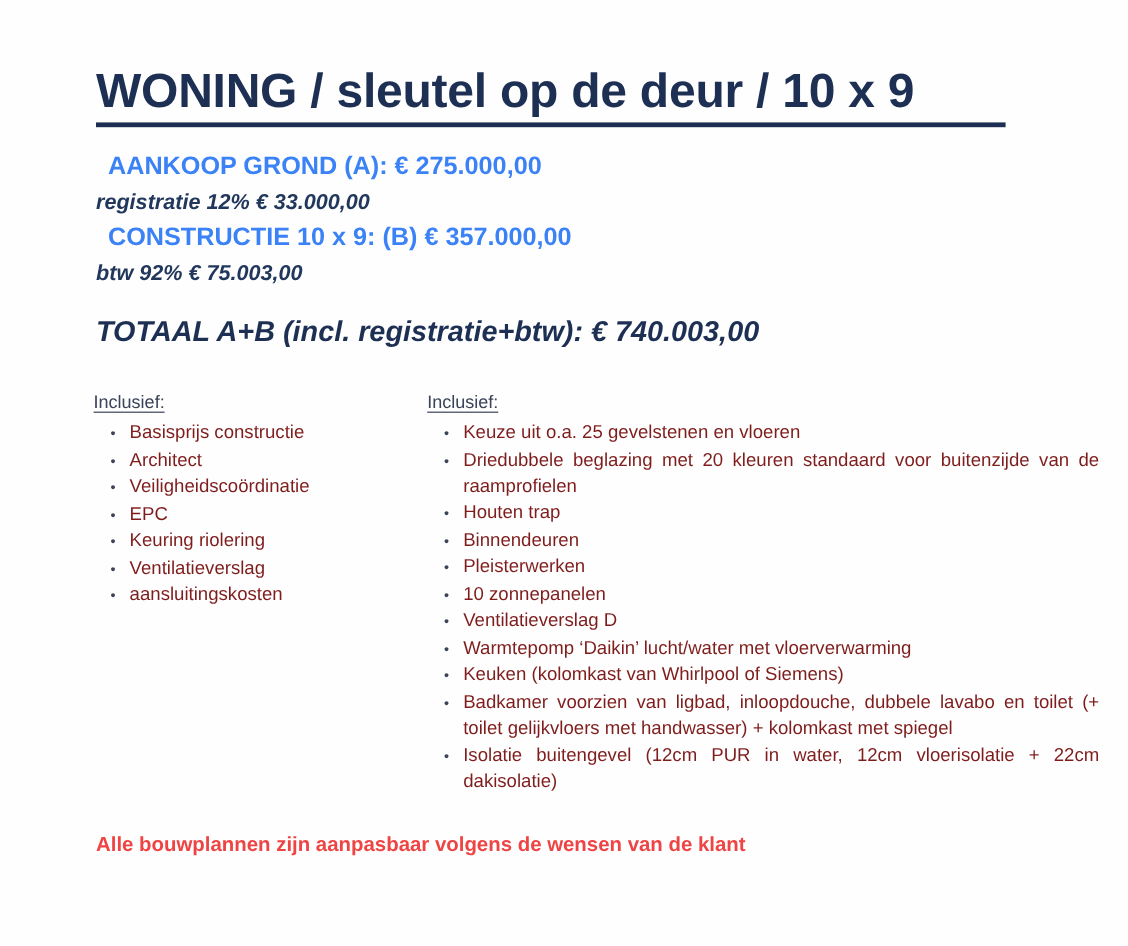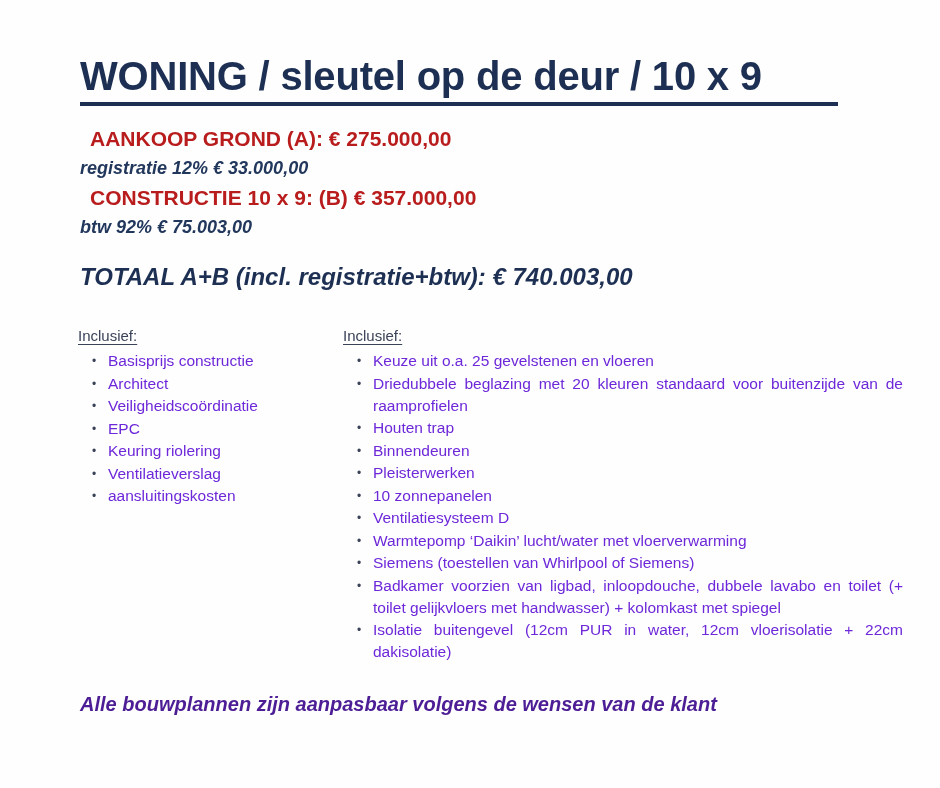--- a/index.html
+++ b/index.html
@@ -47,21 +47,21 @@
   }
 
   
   .price-block {
     position: absolute;
     left: 80px;
     top: 124px;
     width: 800px;
   }
   .price-line {
-    color: #b91c1c;
+    color: #3b82f6;
     white-space: nowrap;
   }
   .price-strong {
     font-size: 21px;
     font-weight: 700;
     line-height: 30px;
     padding-left: 10px;
   }
   .price-sub {
     font-size: 18px;
@@ -80,20 +80,21 @@
   }
 
   
   .columns {
     position: absolute;
     left: 78px;
     top: 326px;
     width: 838px;
     display: flex;
     align-items: flex-start;
+    justify-content: space-between;
   }
   .col-left { width: 265px; flex: 0 0 265px; }
   .col-right { width: 560px; flex: 0 0 560px; }
 
   .col-heading {
     font-size: 15px;
     font-weight: 400;
     line-height: 20px;
     color: #3b4358;
     text-decoration: underline;
@@ -105,21 +106,21 @@
     list-style: none;
     margin: 0;
     padding: 0;
   }
   ul.incl-list > li {
     position: relative;
     padding-left: 30px;
     font-size: 15.5px;
     font-weight: 400;
     line-height: 22px;
-    color: #6d28d9;
+    color: #7f1d1d;
     margin-bottom: 0.5px;
   }
   ul.incl-list > li::before {
     content: "\2022";
     position: absolute;
     left: 14px;
     top: 0;
     font-size: 12px;
     line-height: 22px;
     color: #3b4358;
@@ -128,25 +129,24 @@
     text-align: justify;
     text-justify: inter-word;
   }
 
   
   .footer-note {
     position: absolute;
     left: 80px;
     top: 688px;
     width: 840px;
-    font-size: 20px;
-    font-weight: 700;
-    font-style: italic;
+    font-size: 17px;
+    font-weight: 700;
     line-height: 32px;
-    color: #4c1d95;
+    color: #ef4444;
     white-space: nowrap;
   }
 </style>
 </head>
 <body>
 
 <div class="page">
 
   <div class="title-block">
     <h1 class="doc-title">WONING / sleutel op de deur / 10 x 9</h1>
@@ -178,23 +178,23 @@
 
     <div class="col-right">
       <div class="col-heading">Inclusief:</div>
       <ul class="incl-list">
           <li>Keuze uit o.a. 25 gevelstenen en vloeren</li>
           <li>Driedubbele beglazing met 20 kleuren standaard voor buitenzijde van de raamprofielen</li>
           <li>Houten trap</li>
           <li>Binnendeuren</li>
           <li>Pleisterwerken</li>
           <li>10 zonnepanelen</li>
-          <li>Ventilatiesysteem D</li>
+          <li>Ventilatieverslag D</li>
           <li>Warmtepomp ‘Daikin’ lucht/water met vloerverwarming</li>
-          <li>Siemens (toestellen van Whirlpool of Siemens)</li>
+          <li>Keuken (kolomkast van Whirlpool of Siemens)</li>
           <li>Badkamer voorzien van ligbad, inloopdouche, dubbele lavabo en toilet (+ toilet gelijkvloers met handwasser) + kolomkast met spiegel</li>
           <li>Isolatie buitengevel (12cm PUR in water, 12cm vloerisolatie + 22cm dakisolatie)</li>
         </ul>
     </div>
 
   </div>
 
   <div class="footer-note">Alle bouwplannen zijn aanpasbaar volgens de wensen van de klant</div>
 
 </div>

